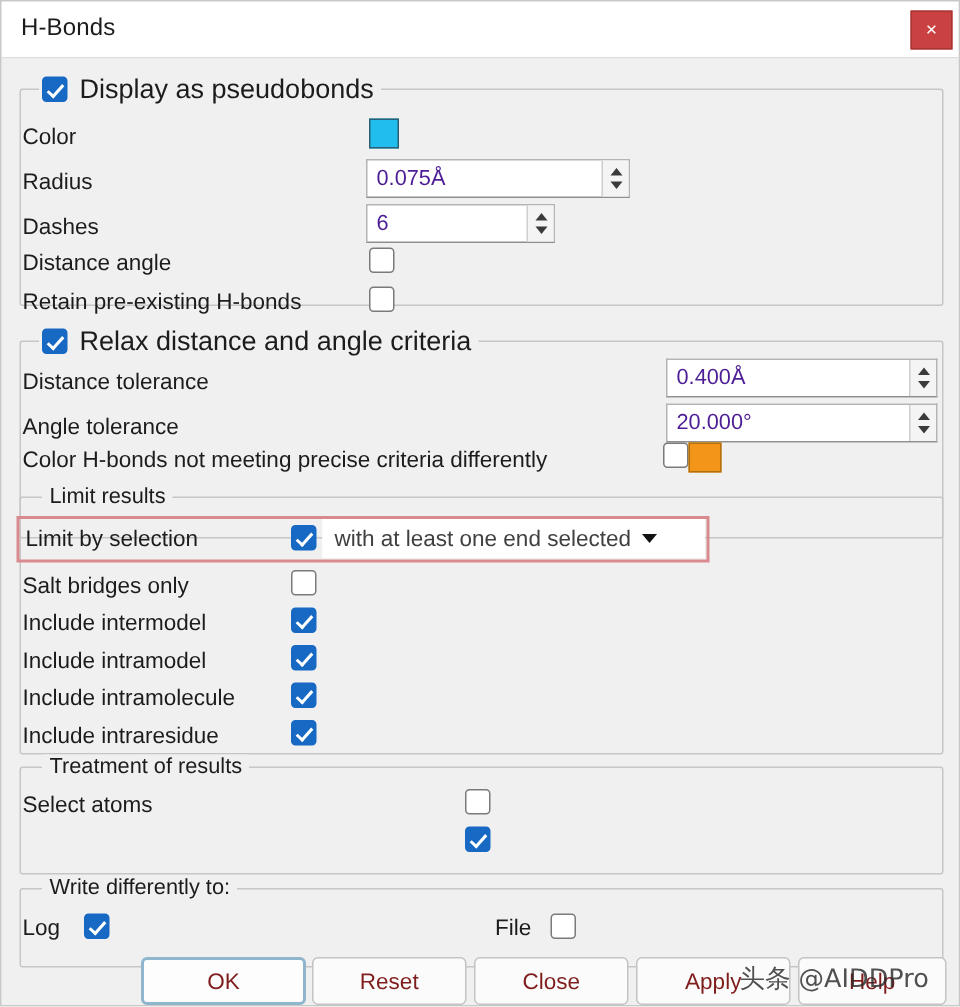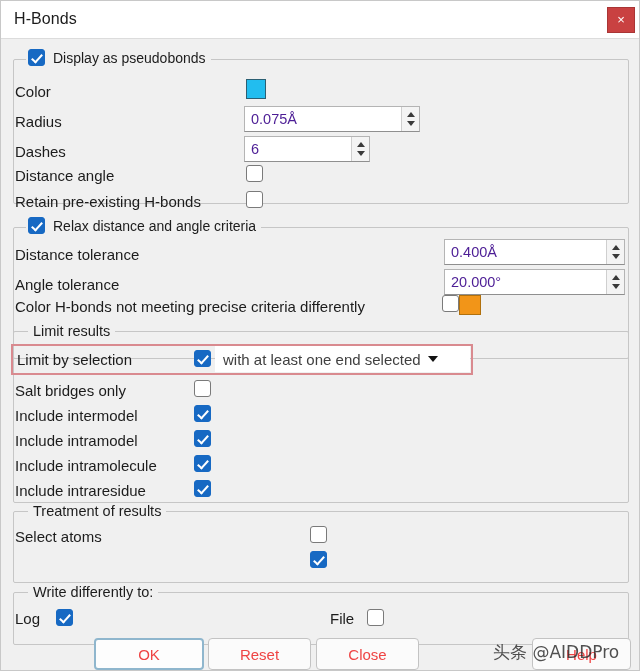--- a/index.html
+++ b/index.html
@@ -79,21 +79,21 @@
     position: absolute;
     top: -11px; left: 12px;
     background: #f0f0f0;
     padding: 0 5px 0 2px;
     display: flex;
     align-items: center;
     gap: 8px;
     white-space: nowrap;
   }
   .group-title-cb .lbl {
-    font-size: 14px;
+    font-size: 18px;
     color: #1c1c1c;
   }
 
   
   .row-label {
     position: absolute;
     font-size: 15px;
     color: #1c1c1c;
     white-space: nowrap;
   }
@@ -230,21 +230,21 @@
 
   
   .btn {
     position: absolute;
     height: 32px;
     background: #fbfbfb;
     border: 1px solid #c3c3c3;
     border-radius: 4px;
     box-sizing: border-box;
     font-size: 15px;
-    color: #ef4444;
+    color: #7f1d1d;
     font-family: "Liberation Sans", sans-serif;
     cursor: pointer;
     display: flex;
     align-items: center;
     justify-content: center;
   }
   .btn.focus {
     border: 2px solid #8fb6cd;
     background: #fdfdfd;
   }
@@ -379,19 +379,20 @@
 
     <div class="row-label" style="left:14px; top:571px;">Log</div>
     <span class="cb on cb-abs" style="left:55px; top:570px;"></span>
 
     <div class="row-label" style="left:329px; top:571px;">File</div>
     <span class="cb off cb-abs" style="left:366px; top:570px;"></span>
 
     <div class="btn focus" style="left:93px; top:599px; width:110px;">OK</div>
     <div class="btn" style="left:207px; top:599px; width:103px;">Reset</div>
     <div class="btn" style="left:315px; top:599px; width:103px;">Close</div>
+    <div class="btn" style="left:423px; top:599px; width:103px;">Apply</div>
     <div class="btn" style="left:531px; top:599px; width:99px;">Help</div>
 
   </div>
 
   <div class="watermark">头条 @AIDDPro</div>
 
 </div>
 
 </body></html>

